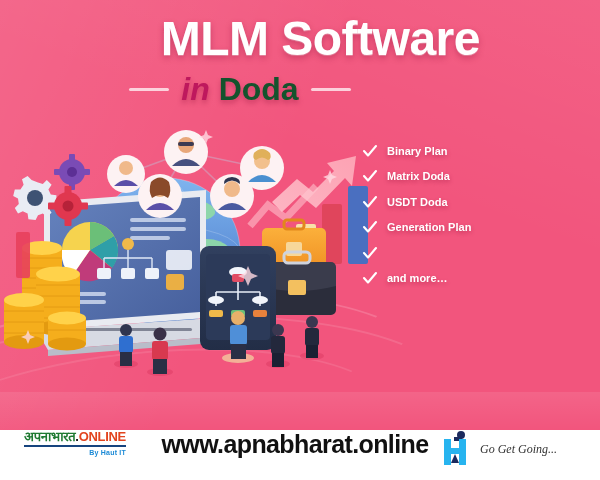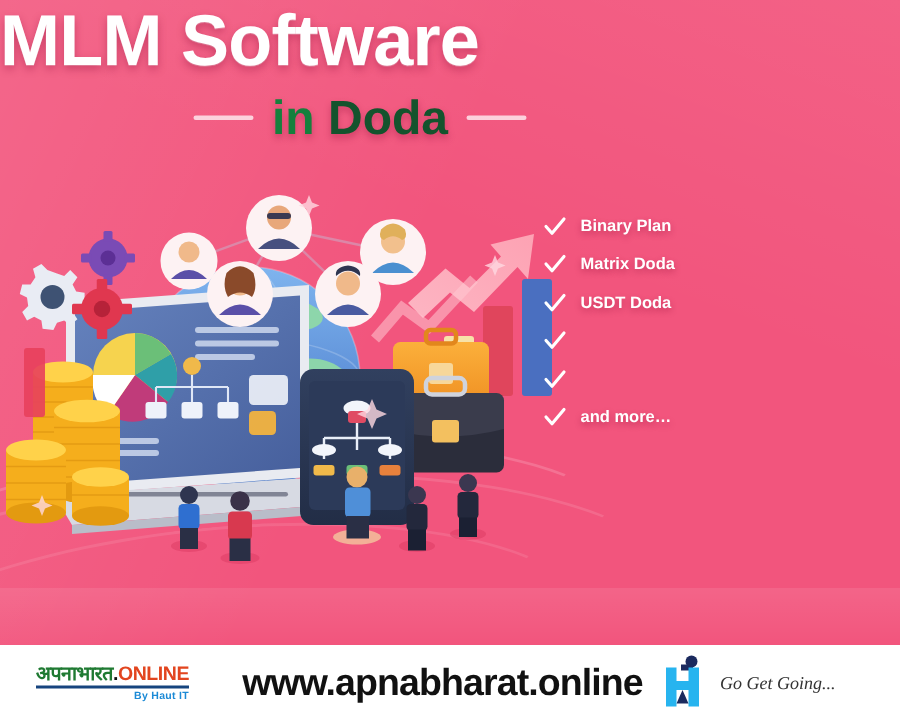--- a/index.html
+++ b/index.html
@@ -37,54 +37,54 @@
   .sw1 { left:-180px; top:300px; width:620px; height:230px; transform:rotate(-8deg); }
   .sw2 { left:-230px; top:322px; width:700px; height:250px; transform:rotate(-7deg); border-top-color:rgba(255,255,255,.12); }
   .sw3 { left:-120px; top:352px; width:520px; height:180px; transform:rotate(-6deg); border-top-color:rgba(255,255,255,.10); }
   .sw4 { left:300px; top:-60px; width:460px; height:260px; transform:rotate(12deg); border-top-color:rgba(255,255,255,.09); }
   .floorband {
     position:absolute; left:0; top:392px; width:600px; height:38px;
     background:linear-gradient(180deg, rgba(255,255,255,.09), rgba(255,255,255,0));
   }
   
   .headline {
-    position:absolute; left:0; top:1px; width:480px; text-align:left;
+    position:absolute; left:0; top:12px; width:480px; text-align:right;
     z-index:30;
   }
   .h-main {
     font-size:48px; font-weight:bold; color:#ffffff; letter-spacing:-.5px;
     line-height:54px;
     text-shadow:0 3px 6px rgba(150,20,60,.42), 0 1px 0 rgba(255,255,255,.4);
   }
   .h-sub-row {
     display:flex; align-items:center; justify-content:center; gap:12px;
     margin-top:4px;
   }
   .dash { width:40px; height:3px; background:rgba(255,255,255,.72); border-radius:2px; }
   .h-sub { font-size:32px; font-weight:bold; line-height:38px;
     text-shadow:0 3px 5px rgba(150,20,60,.40); }
-  .h-sub .w { color:#15803d; }
+  .h-sub .w { color:#be185d;font-style:italic; }
   .h-sub .g { color:#14532d; }
   
   .features {
     position:absolute; left:362px; top:138px; z-index:30;
   }
   .feat { display:flex; align-items:center; gap:9px; height:25.5px; }
   .feat .tick { width:16px; height:16px; flex:none; }
   .feat .tick svg { display:block; }
   .feat .lbl {
     font-size:11px; font-weight:bold; color:#ffffff; white-space:nowrap;
     text-shadow:0 2px 4px rgba(150,20,60,.45);
   }
   
   .illu { position:absolute; left:0; top:0; width:600px; height:430px; z-index:20; }
   
   .footer {
     position:absolute; left:0; top:430px; width:600px; height:50px;
-    background:#ffffff; display:flex; align-items:center; z-index:40;
+    background:#ffffff; display:flex; align-items:flex-start; z-index:40;
   }
   .f-left { width:150px; display:flex; justify-content:center; }
   .logo-apna { text-align:left; line-height:1; }
   .logo-apna .l1 { font-size:13px; font-weight:bold; letter-spacing:-.3px; }
   .logo-apna .l1 .hi { color:#1f7a32; }
   .logo-apna .l1 .dot { color:#111; }
   .logo-apna .l1 .on { color:#e2451f; }
   .logo-apna .rule { height:2px; background:#16447e; margin:2px 0 2px 0; width:100%; }
   .logo-apna .l2 { font-size:7px; font-weight:bold; color:#1b8ad6; text-align:right; letter-spacing:.2px; }
   .f-mid { flex:1; text-align:center; }
@@ -405,20 +405,21 @@
           </svg>
       </span>
       <span class="lbl">USDT Doda</span>
     </div>
     <div class="feat">
       <span class="tick">
         <svg width="16" height="16" viewBox="0 0 16 16">
             <path d="M2 8 L6 12.5 L14 3" stroke="#ffffff" stroke-width="2.1" fill="none" stroke-linecap="round" stroke-linejoin="round"></path>
           </svg>
       </span>
+      <span class="lbl">Generation Plan</span>
     </div>
     <div class="feat">
       <span class="tick">
         <svg width="16" height="16" viewBox="0 0 16 16">
             <path d="M2 8 L6 12.5 L14 3" stroke="#ffffff" stroke-width="2.1" fill="none" stroke-linecap="round" stroke-linejoin="round"></path>
           </svg>
       </span>
     </div>
     <div class="feat">
       <span class="tick">

